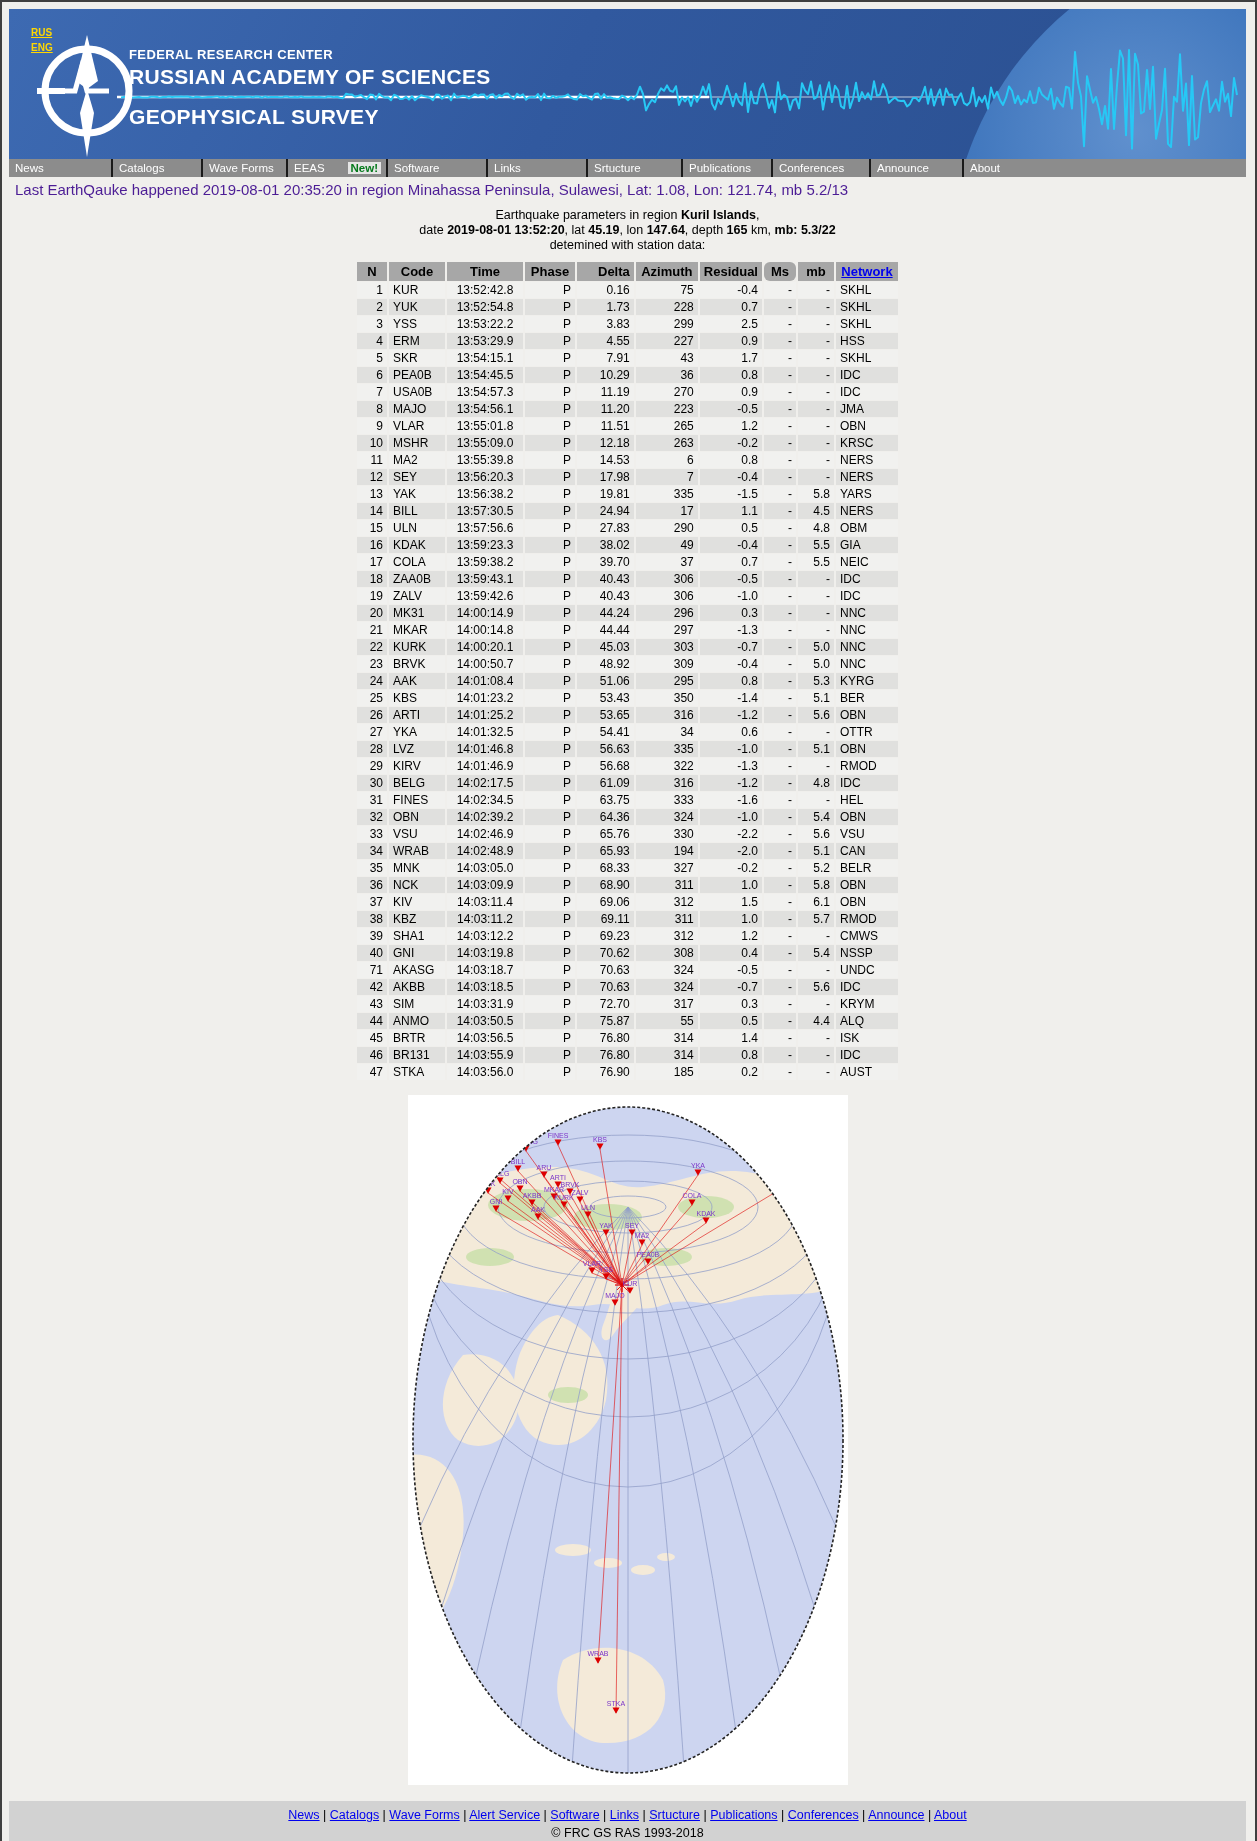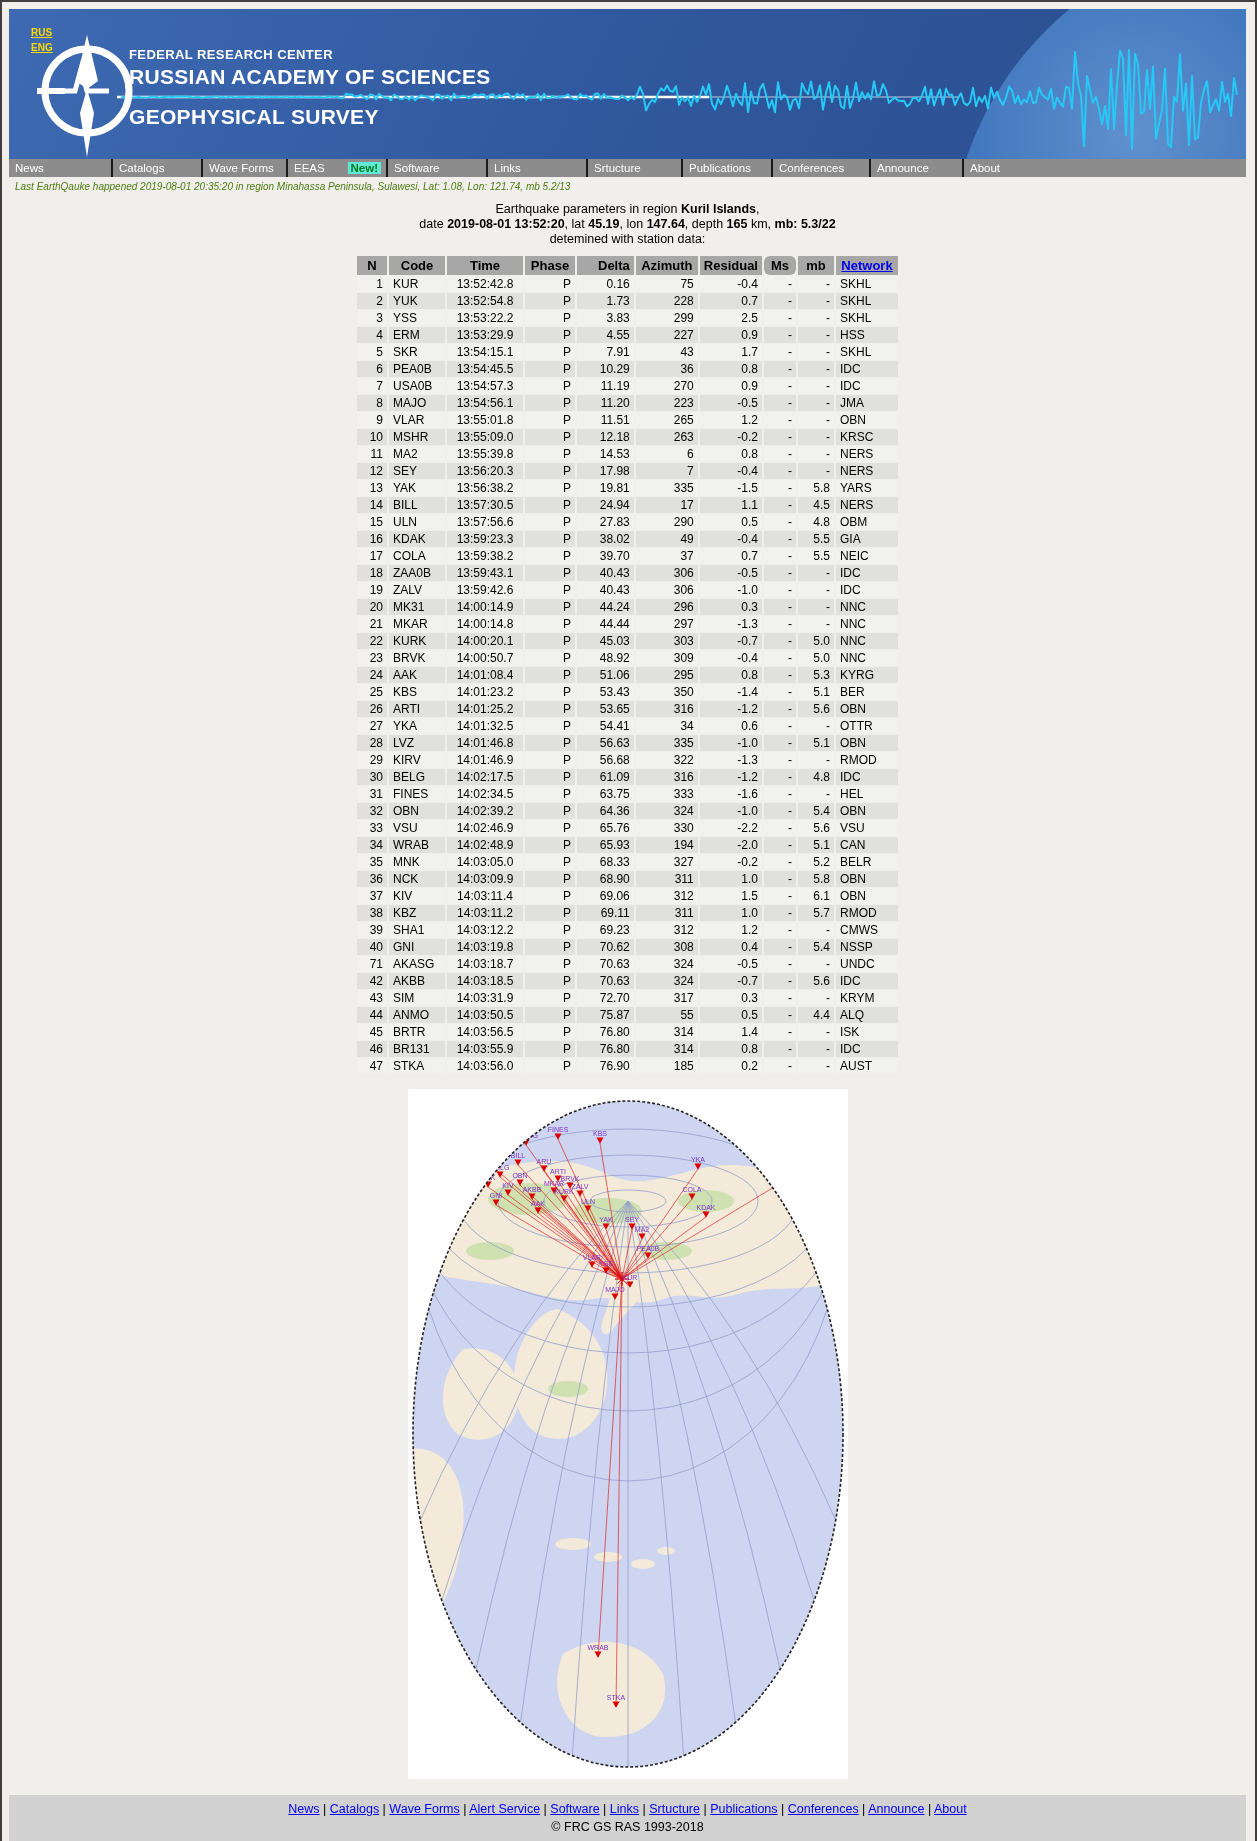--- a/index.html
+++ b/index.html
@@ -31,24 +31,24 @@
           color:#ffe14d;font-size:17px;font-weight:bold;font-style:italic;
           text-decoration:underline;line-height:21px;cursor:pointer;}
   #seismo{position:absolute;left:0;top:0;width:1237px;height:150px;z-index:4;}
   .trace{fill:none;stroke:#27c8f5;stroke-width:2;stroke-linejoin:round;}
 
   
   nav{display:flex;height:18px;background:#8c8c8c;}
   .nav-item{display:flex;align-items:center;justify-content:space-between;color:#fff;font-size:11.5px;
             padding:0 5px 0 6px;border-left:2px solid #1a1a1a;white-space:nowrap;cursor:pointer;}
   .nav-item:first-child{border-left:none;}
-  .new-badge{background:#5eead4;color:#067a1d;font-weight:bold;padding:0 3px;margin-left:6px;}
+  .new-badge{background:#e5e5e5;color:#067a1d;font-weight:bold;padding:0 3px;margin-left:6px;}
 
   
-  .ticker{color:#4d7c0f;font-style:italic;font-size:10px;padding:4px 0 2px 6px;white-space:nowrap;overflow:hidden;}
+  .ticker{color:#4c1d95;font-size:15px;padding:4px 0 2px 6px;white-space:nowrap;overflow:hidden;}
 
   
   .summary{text-align:center;font-size:12.5px;color:#000;margin-top:8px;line-height:15px;}
 
   
   table.st{border-collapse:separate;border-spacing:2px 1px;margin:8px auto 0;table-layout:fixed;}
   table.st th{background:#a7a7a7;color:#000;font-size:13px;font-weight:bold;padding:2px 4px;white-space:nowrap;}
   table.st td{font-size:12px;padding:1px 4px;white-space:nowrap;overflow:hidden;}
   tr.odd td{background:#f1f1ef;}
   tr.even td{background:#e0e0de;}

